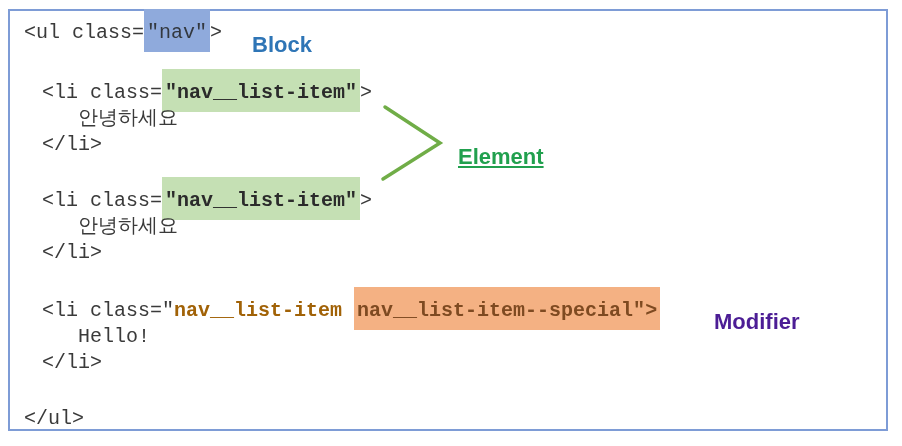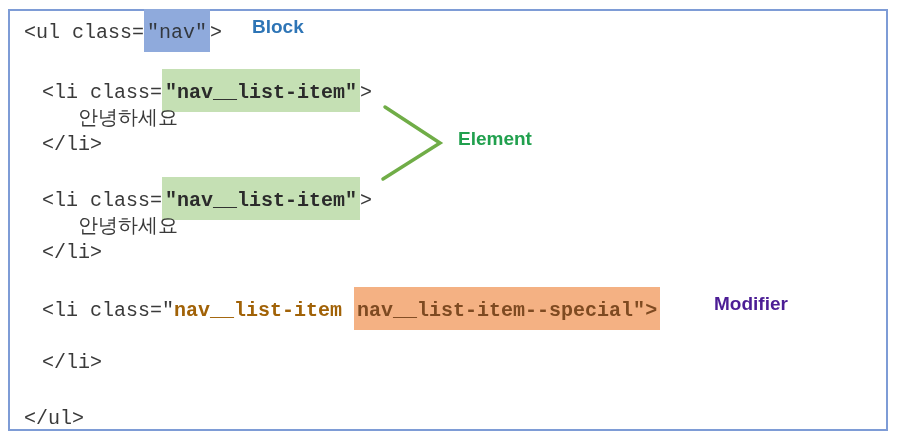--- a/index.html
+++ b/index.html
@@ -48,26 +48,27 @@
     color: #7E4A21;
     font-weight: 700;
   }
   .bold-token {
     font-weight: 700;
     color: #a16207;
   }
   .side-label {
     position: absolute;
     font-family: "Liberation Sans", sans-serif;
-    font-size: 19px;
+    font-size: 22px;
     font-weight: 700;
     white-space: nowrap;
+    margin-top: 16px;
   }
   .label-block    { left: 252px; top: 16px;  color: #2E75B6; }
-  .label-element  { left: 458px; top: 128px; color: #21A04E; }
+  .label-element  { left: 458px; top: 128px; color: #21A04E; text-decoration: underline; }
   .label-modifier { left: 714px; top: 293px; color: #4c1d95; }
   .chevron {
     position: absolute;
     left: 377px;
     top: 100px;
   }
 </style>
 </head>
 <body>
 
@@ -77,20 +78,21 @@
 
   <div class="code-line" style="left:32px; top:69px;"><span>&lt;li class=</span><span class="hl hl-green">"nav__list-item"</span><span>&gt;</span></div>
   <div class="code-line" style="left:68px; top:95px;">안녕하세요</div>
   <div class="code-line" style="left:32px; top:121px;">&lt;/li&gt;</div>
 
   <div class="code-line" style="left:32px; top:177px;"><span>&lt;li class=</span><span class="hl hl-green">"nav__list-item"</span><span>&gt;</span></div>
   <div class="code-line" style="left:68px; top:203px;">안녕하세요</div>
   <div class="code-line" style="left:32px; top:229px;">&lt;/li&gt;</div>
 
   <div class="code-line" style="left:32px; top:287px;"><span>&lt;li class="</span><span class="bold-token">nav__list-item</span><span> </span><span class="hl hl-orange">nav__list-item--special"&gt;</span></div>
+  <div class="code-line" style="left:68px; top:313px;">Hello!</div>
   <div class="code-line" style="left:32px; top:339px;">&lt;/li&gt;</div>
 
   <div class="code-line" style="left:14px; top:389px;margin-top:6px;">&lt;/ul&gt;</div>
 
 </div>
 
 <div class="side-label label-block">Block</div>
 <div class="side-label label-element">Element</div>
 <div class="side-label label-modifier">Modifier</div>
 

